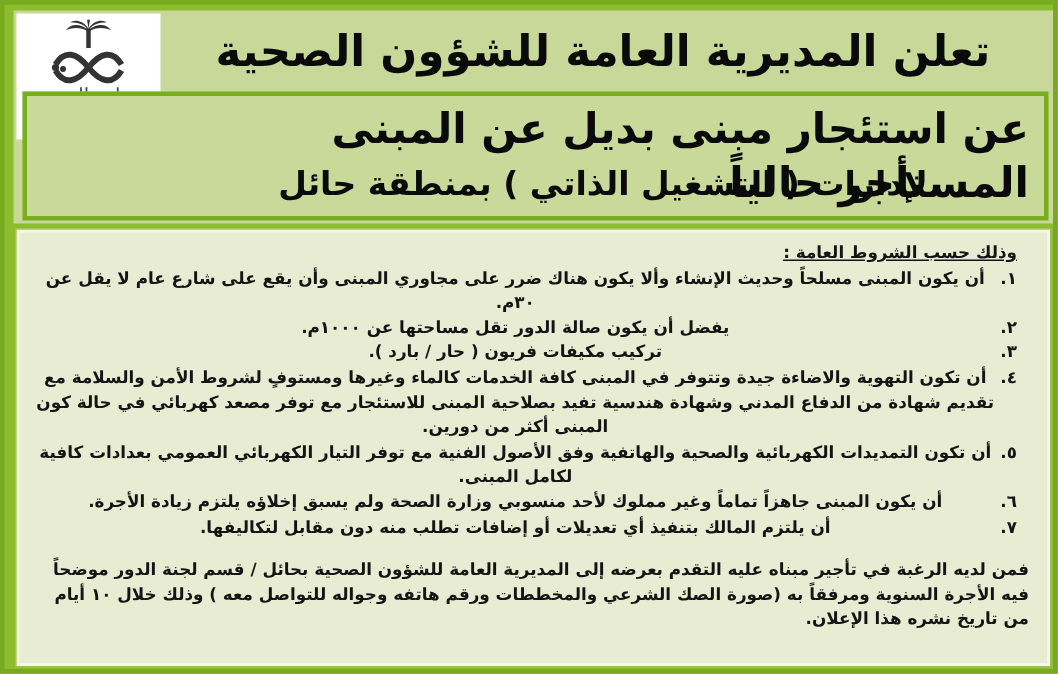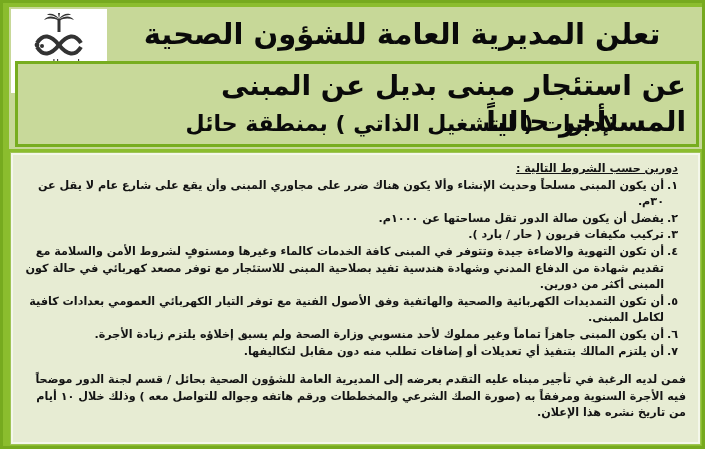--- a/index.html
+++ b/index.html
@@ -55,21 +55,21 @@
       border: 2px solid #f4f7ea;
       outline: 1px solid #9fc456;
       padding: 6px 12px 4px 10px;
       font-family: "DejaVu Sans", sans-serif; font-size: 11.2px; font-weight: bold;
       line-height: 16.6px; color: #141414;
     }
     .intro { text-decoration: underline; margin-right: 8px; }
     ol { list-style: none; }
     li { display: flex; }
     .num { flex: 0 0 auto; width: 22px; text-align: right; padding-right: 8px; }
-    .txt { flex: 1 1 auto; }
+    .txt { flex: 1 1 auto; text-align: center; }
     .closing { margin-top: 12px; }
   </style>
 </head>
 <body>
 
 <div class="frame">
 
   <div class="header">
 
     <div class="logo">
@@ -93,21 +93,21 @@
 
     <div class="title-main">تعلن المديرية العامة للشؤون الصحية بمنطقة حائل</div>
 
     <div class="inner-box">
       <div class="sub1">عن استئجار مبنى بديل عن المبنى المستأجر حالياً</div>
       <div class="sub2">لإدارات ( التشغيل الذاتي ) بمنطقة حائل</div>
     </div>
   </div>
 
   <div class="body">
-    <div class="intro">دورين حسب الشروط التالية :</div>
+    <div class="intro">وذلك حسب الشروط العامة :</div>
     <ol>
       <li>
         <span class="num">١.</span>
         <span class="txt">أن يكون المبنى مسلحاً وحديث الإنشاء وألا يكون هناك ضرر على مجاوري المبنى وأن يقع على شارع عام لا يقل عن ٣٠م.</span>
       </li>
       <li>
         <span class="num">٢.</span>
         <span class="txt">يفضل أن يكون صالة الدور تقل مساحتها عن ١٠٠٠م.</span>
       </li>
       <li>

